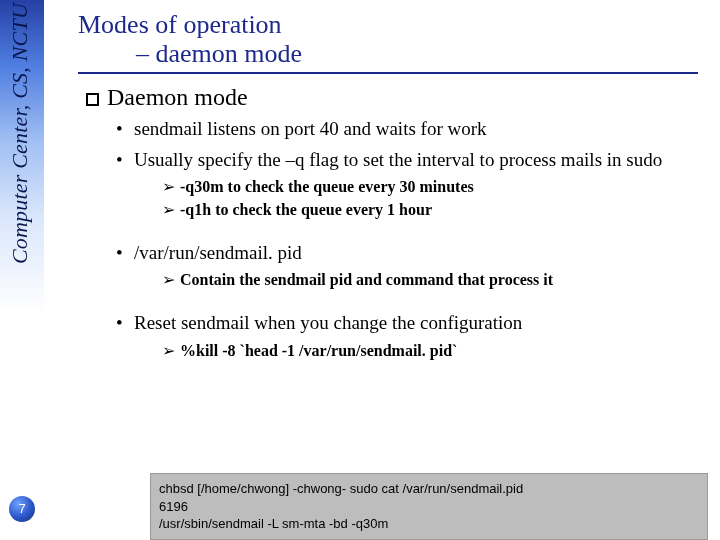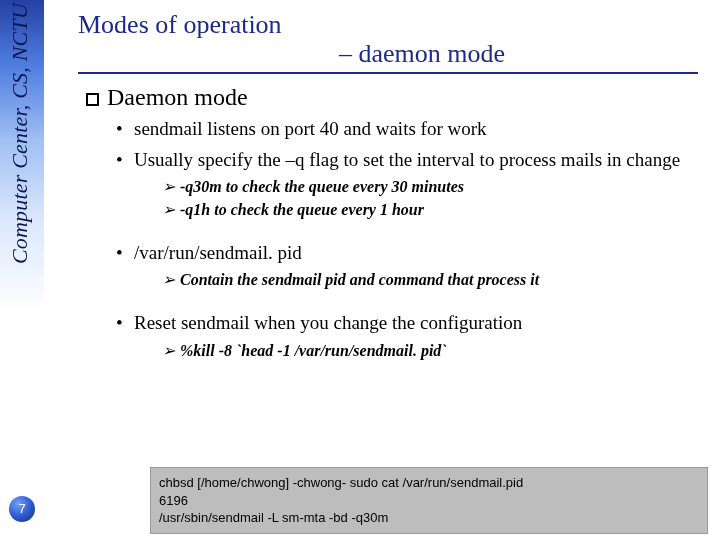--- a/index.html
+++ b/index.html
@@ -14,38 +14,38 @@
   .vlabel { writing-mode: vertical-rl; text-orientation: sideways; transform: rotate(180deg); }
 
   .pagebadge { position: absolute; left: 9px; bottom: 18px; width: 26px; height: 26px; border-radius: 50%;
                background: radial-gradient(circle at 35% 30%, #6fa0ff 0%, #2b56c9 55%, #13306f 100%);
                color: #fff; font: 13px/26px Arial, sans-serif; text-align: center; font-weight: 400; }
 
   .content { position: absolute; left: 60px; top: 0; right: 0; bottom: 0; padding: 8px 12px 6px 8px; }
 
   .title { color: #1d2a8c; font-size: 26px; line-height: 1.12; margin: 2px 0 2px 10px; }
   .title .l1 { display: block; }
-  .title .l2 { display: block; padding-left: 58px; text-align: center; }
+  .title .l2 { display: block; padding-left: 58px; }
   .hr { margin: 4px 0 10px 10px; height: 0; border-top: 2px solid #1d2a8c; width: 620px; }
 
   .sect { margin: 2px 0 0 18px; }
   .h2 { font-size: 24px; margin-bottom: 6px; }
   .h2 .box { display: inline-block; width: 13px; height: 13px; border: 2px solid #000; margin-right: 8px; position: relative; top: 1px; }
 
   ul.b1 { list-style: none; margin: 0 0 0 30px; }
   ul.b1 > li { font-size: 19px; line-height: 1.28; margin: 3px 0 6px 0; padding-left: 18px; position: relative; }
   ul.b1 > li::before { content: "•"; position: absolute; left: 0; top: 0; }
 
-  ul.b2 { list-style: none; margin: 4px 0 0 28px; font-style: italic; }
+  ul.b2 { list-style: none; margin: 4px 0 0 28px; }
   ul.b2 > li { font-size: 16px; line-height: 1.32; margin: 2px 0; padding-left: 18px; position: relative; font-weight: bold; }
   ul.b2 > li::before { content: "➢"; position: absolute; left: 0; top: 0; font-weight: normal; }
 
   .gap { height: 12px; }
 
-  .term { position: absolute; left: 150px; right: 12px; bottom: 6px; background: #bdbdbd; border: 1px solid #999;
+  .term { position: absolute; left: 150px; right: 12px; bottom: 0; background: #bdbdbd; border: 1px solid #999;
           font: 13px/1.35 Verdana, Geneva, sans-serif; color: #000; padding: 6px 8px; white-space: pre-wrap; word-break: break-word; }
 </style>
 </head>
 <body>
 
 <div class="slide">
 
   <div class="vbar">
     <div class="vlabel">Computer Center, CS, NCTU</div>
   </div>
@@ -60,21 +60,21 @@
     </div>
     <div class="hr"></div>
 
     <div class="sect">
       <div class="h2">
         <span class="box"></span><span>Daemon mode</span>
       </div>
 
       <ul class="b1">
         <li><span>sendmail listens on port 40 and waits for work</span></li>
-        <li><span>Usually specify the –q flag to set the interval to process mails in change</span>
+        <li><span>Usually specify the –q flag to set the interval to process mails in sudo</span>
           <ul class="b2">
             <li><span>-q30m to check the queue every 30 minutes</span></li>
             <li><span>-q1h to check the queue every 1 hour</span></li>
           </ul>
         </li>
       </ul>
 
       <div class="gap"></div>
 
       <ul class="b1">

